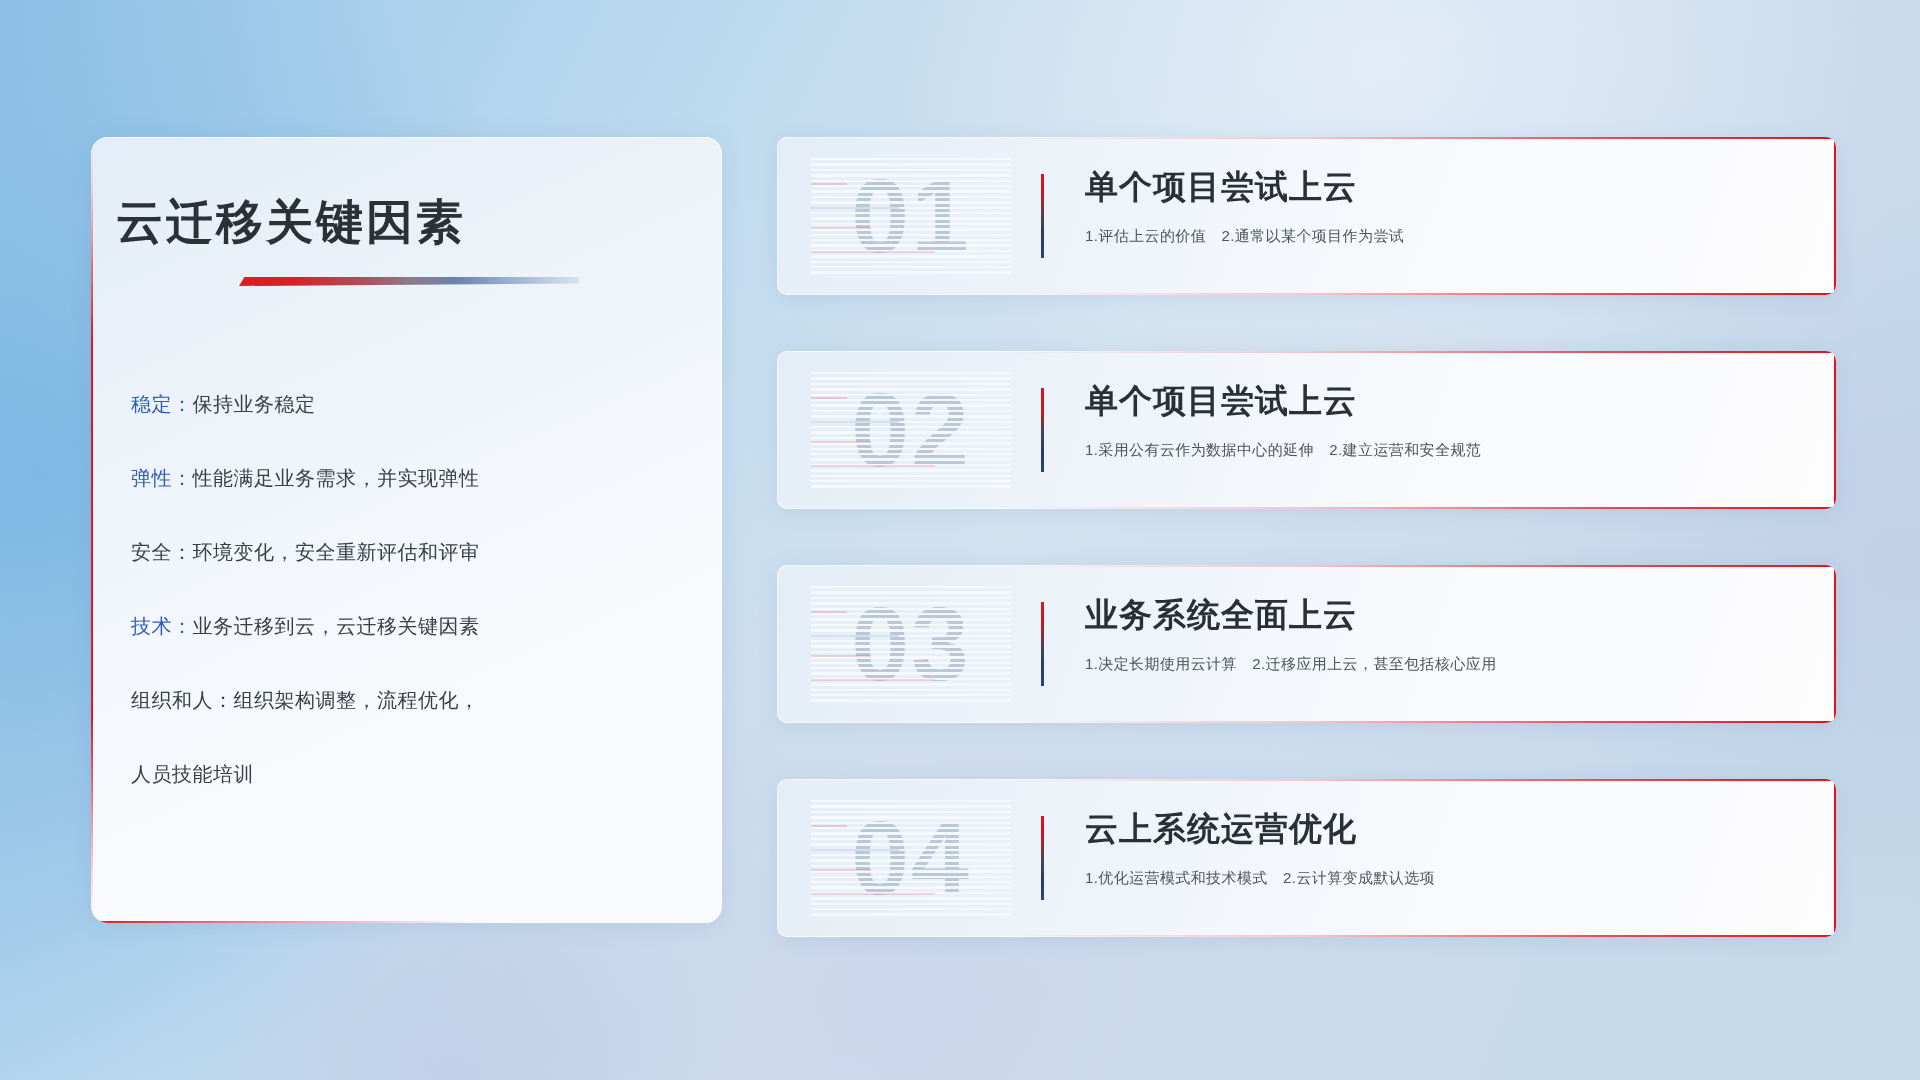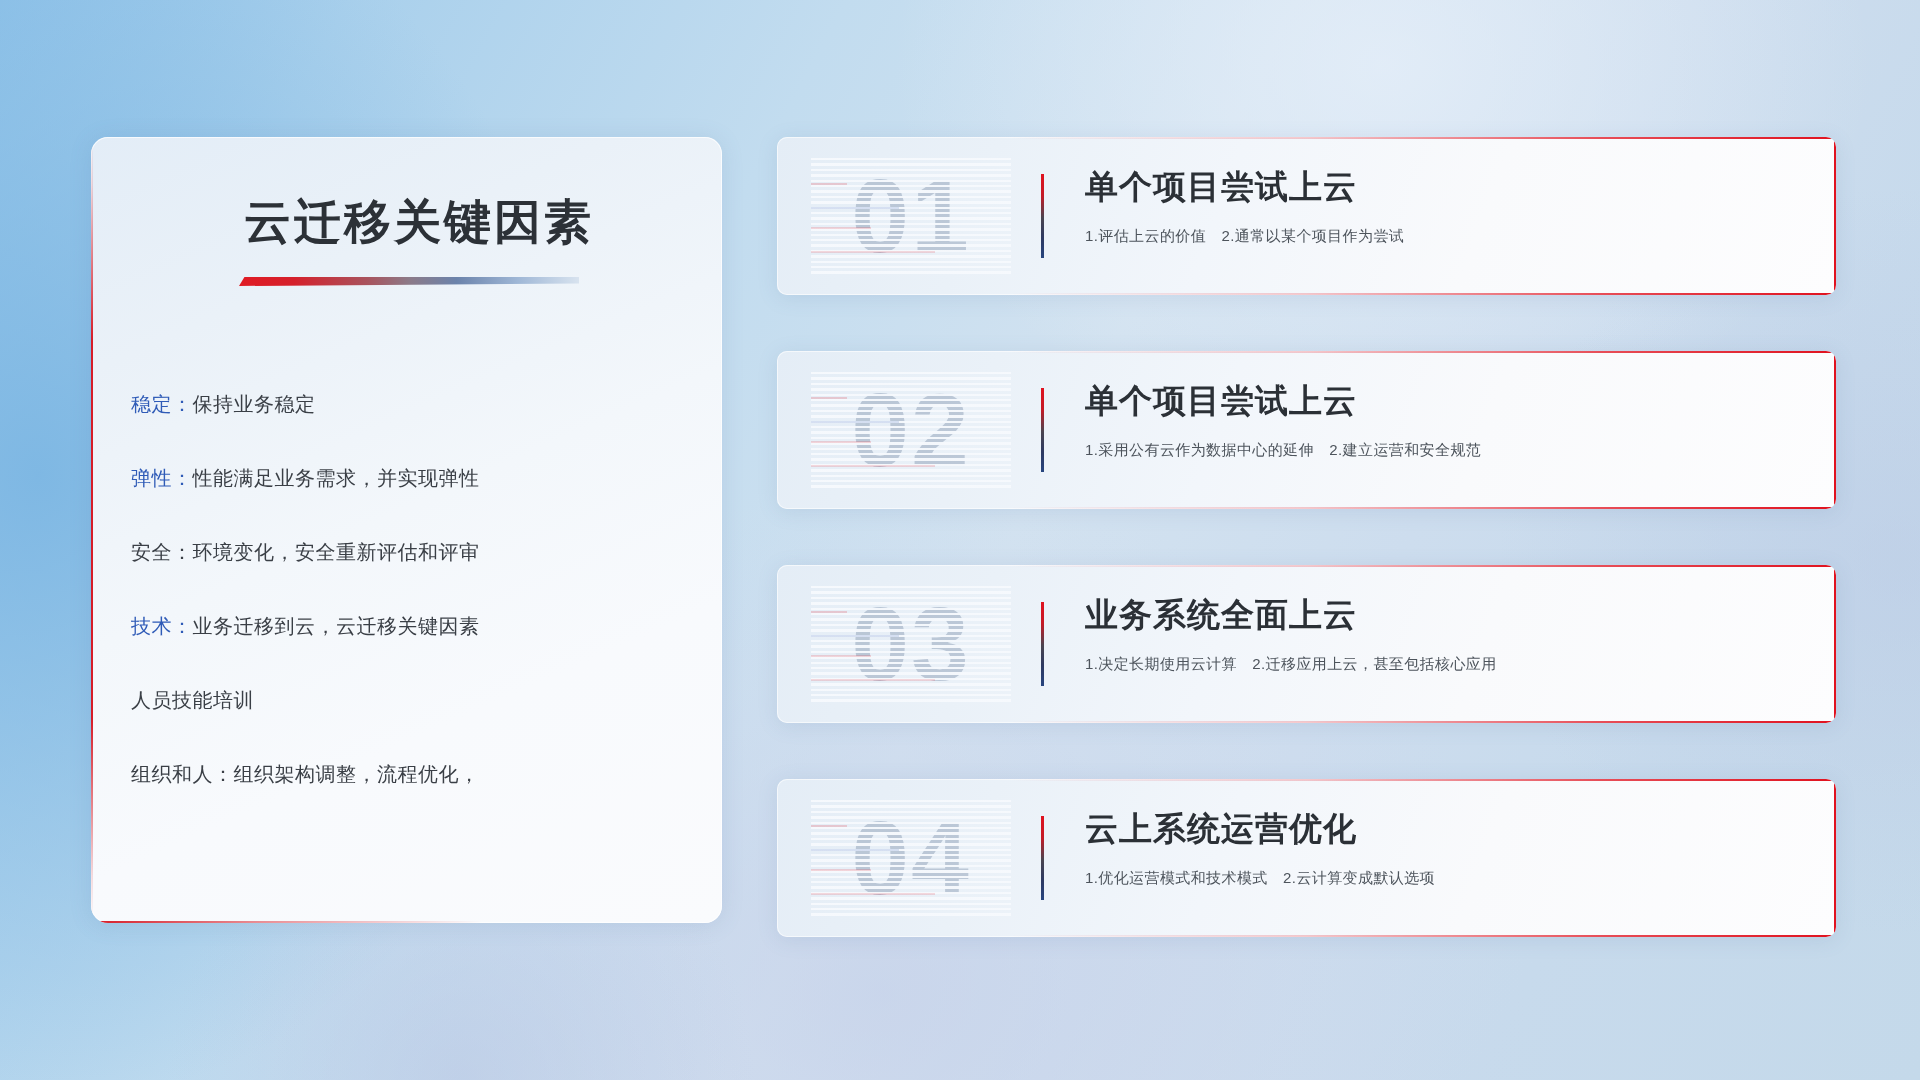--- a/index.html
+++ b/index.html
@@ -30,21 +30,21 @@
   }
   #left-panel .lp-edge-red {
     position:absolute; left:0; top:0; width:2px; height:100%;
     background:linear-gradient(180deg,rgba(214,28,40,0) 0%,rgba(214,28,40,.15) 6%,#d61c28 26%,#d61c28 74%,rgba(214,28,40,.15) 94%,rgba(214,28,40,0) 100%);
   }
   #left-panel .lp-edge-bottom {
     position:absolute; left:0; bottom:0; height:2px; width:100%;
     background:linear-gradient(90deg,#d61c28 0%,rgba(214,28,40,.5) 26%,rgba(214,28,40,0) 62%);
   }
   #panel-title {
-    position:absolute; left:0; right:0; top:54px; text-align:center;
+    position:absolute; left:0; right:0; top:54px; text-align:left;
     font-size:47px; font-weight:bold; color:#2c3137; letter-spacing:3px;padding-left:25px;
   }
   #title-rule {
     position:absolute; left:148px; top:140px; width:340px; height:9px;
     background:linear-gradient(90deg,#e01b24 0%,#d5202b 16%,#a8545e 38%,#8c7a88 50%,#6b83ab 64%,#9fb7d6 82%,#d8e3ef 100%);
     clip-path:polygon(1.6% 0, 100% 0, 100% 72%, 0 100%);
   }
 
   #factor-list { position:absolute; left:40px; top:230px; right:22px; }
   .factor-row {
@@ -109,22 +109,22 @@
 <section id="left-panel">
   <div class="lp-edge-red"></div>
   <div class="lp-edge-bottom"></div>
   <h1 id="panel-title">云迁移关键因素</h1>
   <div id="title-rule"></div>
   <div id="factor-list">
       <div class="factor-row"><span class="factor-label">稳定：</span><span class="factor-text">保持业务稳定</span></div>
       <div class="factor-row"><span class="factor-label">弹性：</span><span class="factor-text">性能满足业务需求，并实现弹性</span></div>
       <div class="factor-row"><span class="factor-label plain">安全：</span><span class="factor-text">环境变化，安全重新评估和评审</span></div>
       <div class="factor-row"><span class="factor-label">技术：</span><span class="factor-text">业务迁移到云，云迁移关键因素</span></div>
+      <div class="factor-row"><span class="factor-label plain">组织和人：</span><span class="factor-text">组织架构调整，流程优化，</span></div>
       <div class="factor-row"><span class="factor-label plain"></span><span class="factor-text">人员技能培训</span></div>
-      <div class="factor-row"><span class="factor-label plain">组织和人：</span><span class="factor-text">组织架构调整，流程优化，</span></div>
     </div>
 </section>
 
 <section id="cards">
     <article class="step-card">
       <div class="card-edge-t"></div>
       <div class="card-edge-r"></div>
       <div class="card-edge-b"></div>
       <div class="card-num-wrap">
         <div class="card-num-base">01</div>

